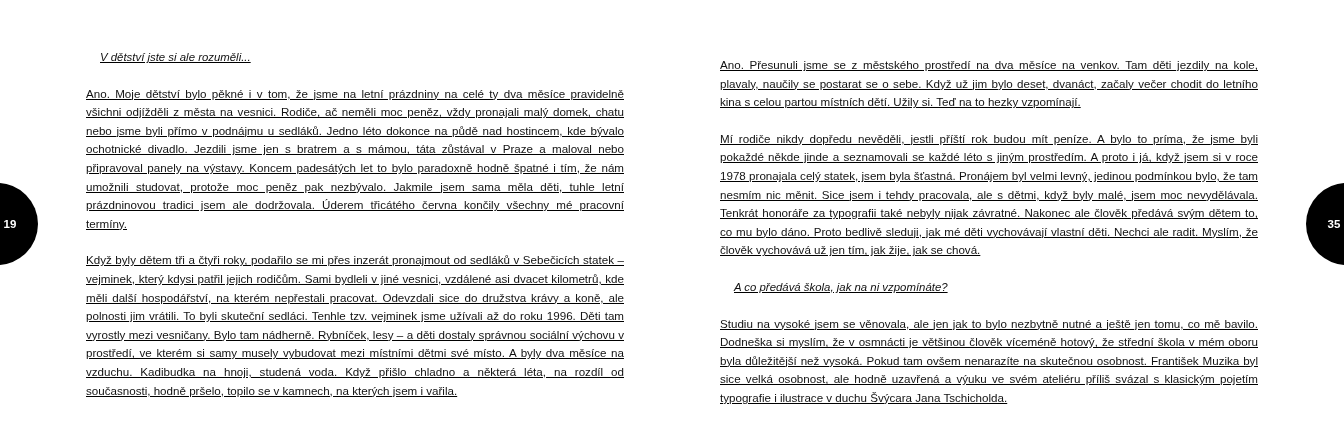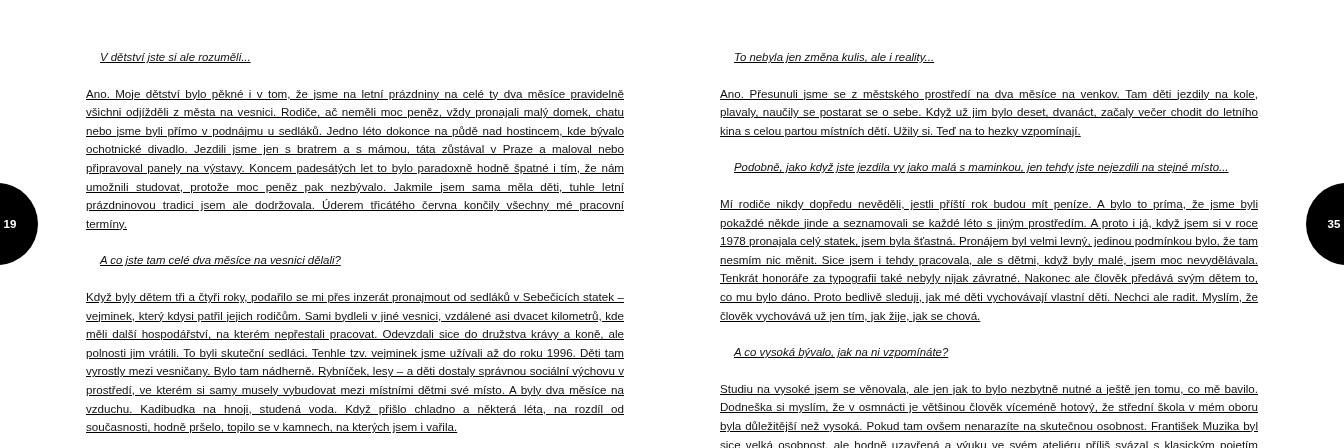--- a/index.html
+++ b/index.html
@@ -84,39 +84,36 @@
 
 <div class="spread">
 
   <div class="page page-left">
     <div class="col-inner">
 
       <p class="q">V dětství jste si ale rozuměli...</p>
 
       <p class="a">Ano. Moje dětství bylo pěkné i v tom, že jsme na letní prázdniny na celé ty dva měsíce pravidelně všichni odjížděli z města na vesnici. Rodiče, ač neměli moc peněz, vždy pronajali malý domek, chatu nebo jsme byli přímo v podnájmu u sedláků. Jedno léto dokonce na půdě nad hostincem, kde bývalo ochotnické divadlo. Jezdili jsme jen s bratrem a s mámou, táta zůstával v Praze a maloval nebo připravoval panely na výstavy. Koncem padesátých let to bylo paradoxně hodně špatné i tím, že nám umožnili studovat, protože moc peněz pak nezbývalo. Jakmile jsem sama měla děti, tuhle letní prázdninovou tradici jsem ale dodržovala. Úderem třicátého června končily všechny mé pracovní termíny.</p>
 
-      <p class="q">A co jste tam celé dva měsíce na vesnici dělali?</p>
 
       <p class="a">Když byly dětem tři a čtyři roky, podařilo se mi přes inzerát pronajmout od sedláků v Sebečicích statek – vejminek, který kdysi patřil jejich rodičům. Sami bydleli v jiné vesnici, vzdálené asi dvacet kilometrů, kde měli další hospodářství, na kterém nepřestali pracovat. Odevzdali sice do družstva krávy a koně, ale polnosti jim vrátili. To byli skuteční sedláci. Tenhle tzv. vejminek jsme užívali až do roku 1996. Děti tam vyrostly mezi vesničany. Bylo tam nádherně. Rybníček, lesy – a děti dostaly správnou sociální výchovu v prostředí, ve kterém si samy musely vybudovat mezi místními dětmi své místo. A byly dva měsíce na vzduchu. Kadibudka na hnoji, studená voda. Když přišlo chladno a některá léta, na rozdíl od současnosti, hodně pršelo, topilo se v kamnech, na kterých jsem i vařila.</p>
 
     </div>
   </div>
 
   <div class="page page-right">
     <div class="col-inner">
 
-      <p class="q">To nebyla jen změna kulis, ale i reality...</p>
 
       <p class="a">Ano. Přesunuli jsme se z městského prostředí na dva měsíce na venkov. Tam děti jezdily na kole, plavaly, naučily se postarat se o sebe. Když už jim bylo deset, dvanáct, začaly večer chodit do letního kina s celou partou místních dětí. Užily si. Teď na to hezky vzpomínají.</p>
 
-      <p class="q">Podobně, jako když jste jezdila vy jako malá s maminkou, jen tehdy jste nejezdili na stejné místo...</p>
 
       <p class="a">Mí rodiče nikdy dopředu nevěděli, jestli příští rok budou mít peníze. A bylo to príma, že jsme byli pokaždé někde jinde a seznamovali se každé léto s jiným prostředím. A proto i já, když jsem si v roce 1978 pronajala celý statek, jsem byla šťastná. Pronájem byl velmi levný, jedinou podmínkou bylo, že tam nesmím nic měnit. Sice jsem i tehdy pracovala, ale s dětmi, když byly malé, jsem moc nevydělávala. Tenkrát honoráře za typografii také nebyly nijak závratné. Nakonec ale člověk předává svým dětem to, co mu bylo dáno. Proto bedlivě sleduji, jak mé děti vychovávají vlastní děti. Nechci ale radit. Myslím, že člověk vychovává už jen tím, jak žije, jak se chová.</p>
 
-      <p class="q">A co vysoká bývalo, jak na ni vzpomínáte?</p>
+      <p class="q">A co předává škola, jak na ni vzpomínáte?</p>
 
       <p class="a">Studiu na vysoké jsem se věnovala, ale jen jak to bylo nezbytně nutné a ještě jen tomu, co mě bavilo. Dodneška si myslím, že v osmnácti je většinou člověk víceméně hotový, že střední škola v mém oboru byla důležitější než vysoká. Pokud tam ovšem nenarazíte na skutečnou osobnost. František Muzika byl sice velká osobnost, ale hodně uzavřená a výuku ve svém ateliéru příliš svázal s klasickým pojetím typografie i ilustrace v duchu Švýcara Jana Tschicholda.</p>
 
     </div>
   </div>
 
   <div class="folio folio-left">
     <span>19</span>
   </div>
 

